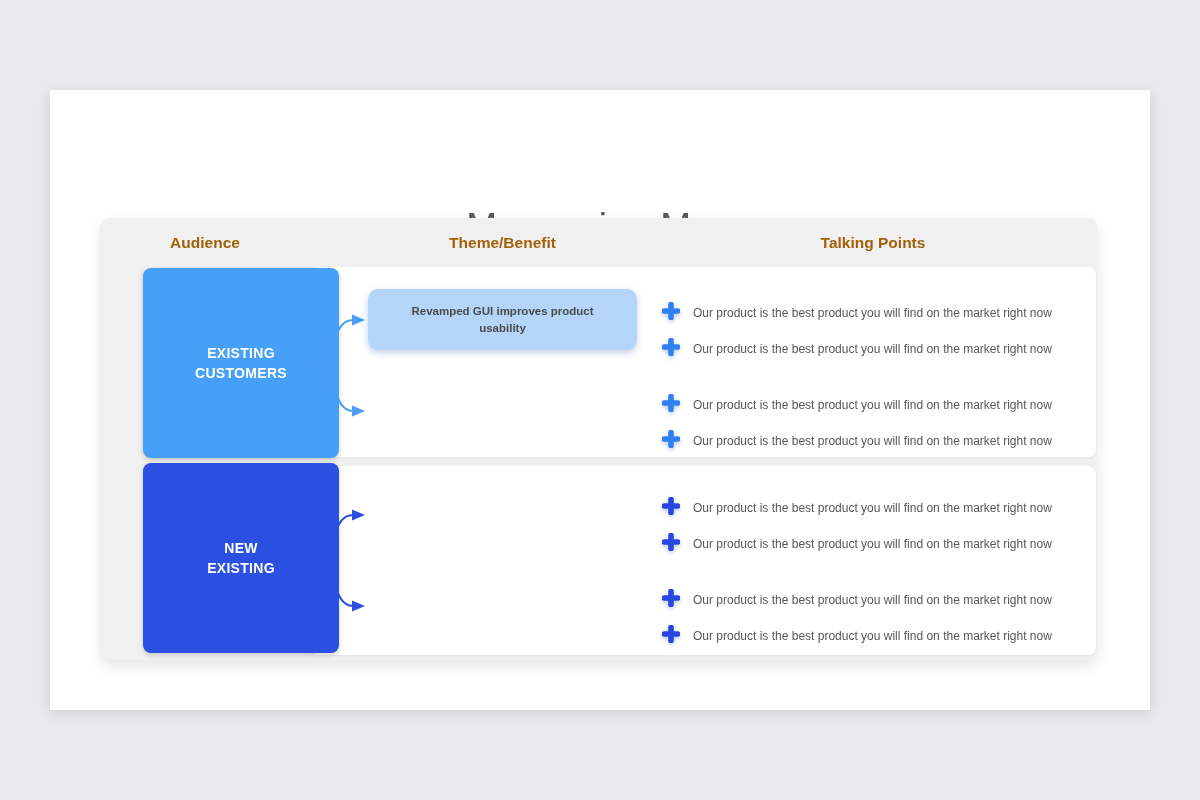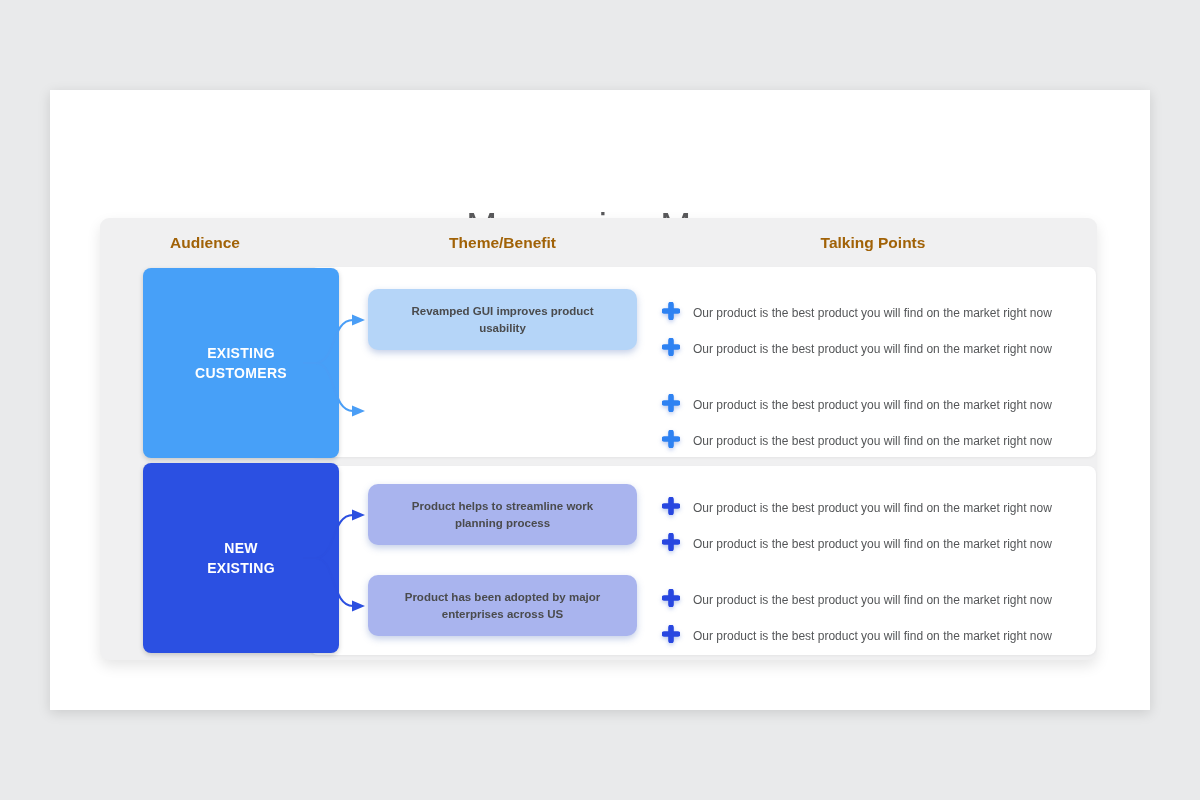--- a/index.html
+++ b/index.html
@@ -195,22 +195,20 @@
     <div class="row r1" style="--audience-color: #2b50e2; --theme-color: #a9b4ee; --plus-color: #2847e0; --arrow-color: #2b4fe0;">
       <div class="row-panel"></div>
       <div class="audience-box">NEW
 EXISTING</div>
       <svg class="connector" viewBox="0 0 65 190">
         <path class="branch" d="M0,95 L13,95 C33,94 28,52 50,52"></path>
         <path class="branch" d="M0,95 L13,95 C33,96 28,143 50,143"></path>
         <polygon class="arrowhead" points="49,46.6 62,52 49,57.4"></polygon>
         <polygon class="arrowhead" points="49,137.6 62,143 49,148.4"></polygon>
       </svg>
-      <div class="theme-box t0">Product helps to streamline work planning process</div>
-      <div class="theme-box t1">Product has been adopted by major enterprises across US</div>
 
       <div class="tp-item p0">
         <svg class="plus-icon" viewBox="0 0 18 18">
             <path d="M9,2.4 V15.6 M2.4,9 H15.6"></path>
           </svg>
         <span class="tp-text">Our product is the best product you will find on the market right now</span>
       </div>
       <div class="tp-item p1">
         <svg class="plus-icon" viewBox="0 0 18 18">
             <path d="M9,2.4 V15.6 M2.4,9 H15.6"></path>

